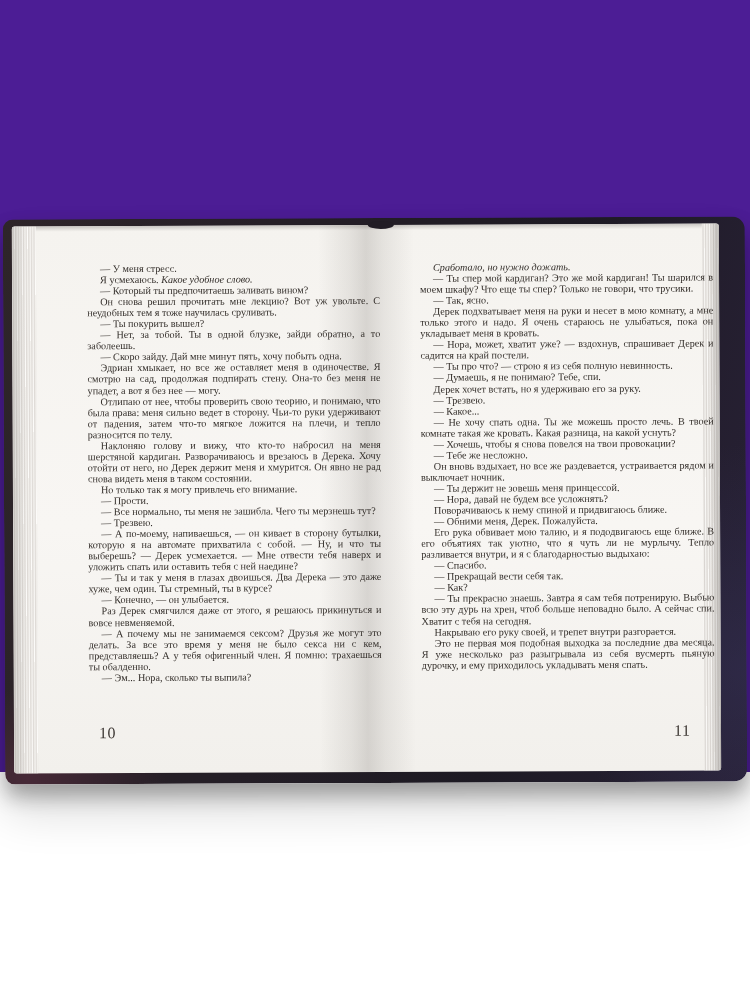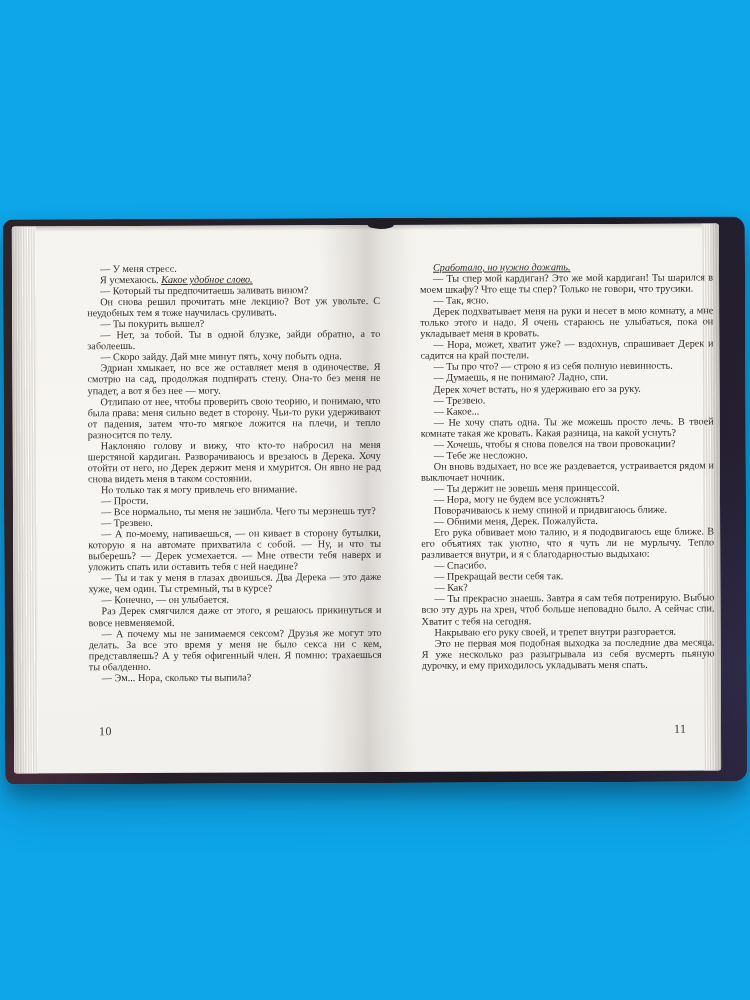--- a/index.html
+++ b/index.html
@@ -2,21 +2,21 @@
 <html><head>
 <meta charset="utf-8">
 <style>
   html, body { margin: 0; padding: 0; }
   body {
     width: 750px; height: 1000px;
     background: #ffffff;
     font-family: "Liberation Serif", serif;
     overflow: hidden;
   }
-  .stage { position: relative; width: 750px; height: 1000px; background: #0ea5e9; }
+  .stage { position: relative; width: 750px; height: 772px; background: #4c1d95; }
 
   
   .book { position: absolute; left: 4px; top: 218px; width: 742px; height: 565px; transform: rotate(-0.25deg); }
 
   .cover {
     position: absolute; inset: 0;
     border-radius: 10px 13px 13px 10px;
     background:
       radial-gradient(200px 130px at 3% 99%, rgba(104,48,72,0.45), rgba(0,0,0,0) 70%),
       radial-gradient(220px 300px at 99% 80%, rgba(62,60,110,0.30), rgba(0,0,0,0) 75%),
@@ -61,25 +61,25 @@
   .text-block {
     position: absolute; top: 37px; width: 293px; height: 452px;
     overflow: hidden;
     font-size: 10.2px; line-height: 11.05px;
     color: #332e2a;
     text-align: justify;
   }
   .text-left  { left: 75px; }
   .text-right { left: 408px; }
   .para { margin: 0; text-indent: 13px; }
-  .it { font-style: italic; text-decoration: underline; }
+  .it { font-style: italic; }
 
   .page-num {
     position: absolute; top: 498px;
-    font-size: 12px; color: #3c3733; letter-spacing: 0.5px;
+    font-size: 16px; color: #3c3733; letter-spacing: 0.5px;
   }
   .pn-left  { left: 85px; }
   .pn-right { left: 660px; }
 </style>
 </head>
 <body>
 
 <div class="stage">
   <div class="book">
     <div class="cover"></div>
@@ -112,30 +112,30 @@
           <p class="para"><span>— Эм... Нора, сколько ты выпила?</span></p>
         </div>
 
       <div class="text-block text-right">
           <p class="para"><span class="it">Сработало, но нужно дожать.</span></p>
           <p class="para"><span>— Ты спер мой кардиган? Это же мой кардиган! Ты шарился в моем шкафу? Что еще ты спер? Только не говори, что трусики.</span></p>
           <p class="para"><span>— Так, ясно.</span></p>
           <p class="para"><span>Дерек подхватывает меня на руки и несет в мою комнату, а мне только этого и надо. Я очень стараюсь не улыбаться, пока он укладывает меня в кровать.</span></p>
           <p class="para"><span>— Нора, может, хватит уже? — вздохнув, спрашивает Дерек и садится на край постели.</span></p>
           <p class="para"><span>— Ты про что? — строю я из себя полную невинность.</span></p>
-          <p class="para"><span>— Думаешь, я не понимаю? Ладно, спи.</span></p>
+          <p class="para"><span>— Думаешь, я не понимаю? Тебе, спи.</span></p>
           <p class="para"><span>Дерек хочет встать, но я удерживаю его за руку.</span></p>
           <p class="para"><span>— Трезвею.</span></p>
           <p class="para"><span>— Какое...</span></p>
           <p class="para"><span>— Не хочу спать одна. Ты же можешь просто лечь. В твоей комнате такая же кровать. Какая разница, на какой уснуть?</span></p>
           <p class="para"><span>— Хочешь, чтобы я снова повелся на твои провокации?</span></p>
           <p class="para"><span>— Тебе же несложно.</span></p>
           <p class="para"><span>Он вновь вздыхает, но все же раздевается, устраивается рядом и выключает ночник.</span></p>
           <p class="para"><span>— Ты держит не зовешь меня принцессой.</span></p>
-          <p class="para"><span>— Нора, могу не будем все усложнять?</span></p>
+          <p class="para"><span>— Нора, давай не будем все усложнять?</span></p>
           <p class="para"><span>Поворачиваюсь к нему спиной и придвигаюсь ближе.</span></p>
           <p class="para"><span>— Обними меня, Дерек. Пожалуйста.</span></p>
           <p class="para"><span>Его рука обвивает мою талию, и я пододвигаюсь еще ближе. В его объятиях так уютно, что я чуть ли не мурлычу. Тепло разливается внутри, и я с благодарностью выдыхаю:</span></p>
           <p class="para"><span>— Спасибо.</span></p>
           <p class="para"><span>— Прекращай вести себя так.</span></p>
           <p class="para"><span>— Как?</span></p>
           <p class="para"><span>— Ты прекрасно знаешь. Завтра я сам тебя потренирую. Выбью всю эту дурь на хрен, чтоб больше неповадно было. А сейчас спи. Хватит с тебя на сегодня.</span></p>
           <p class="para"><span>Накрываю его руку своей, и трепет внутри разгорается.</span></p>
           <p class="para"><span>Это не первая моя подобная выходка за последние два месяца. Я уже несколько раз разыгрывала из себя вусмерть пьяную дурочку, и ему приходилось укладывать меня спать.</span></p>
         </div>

